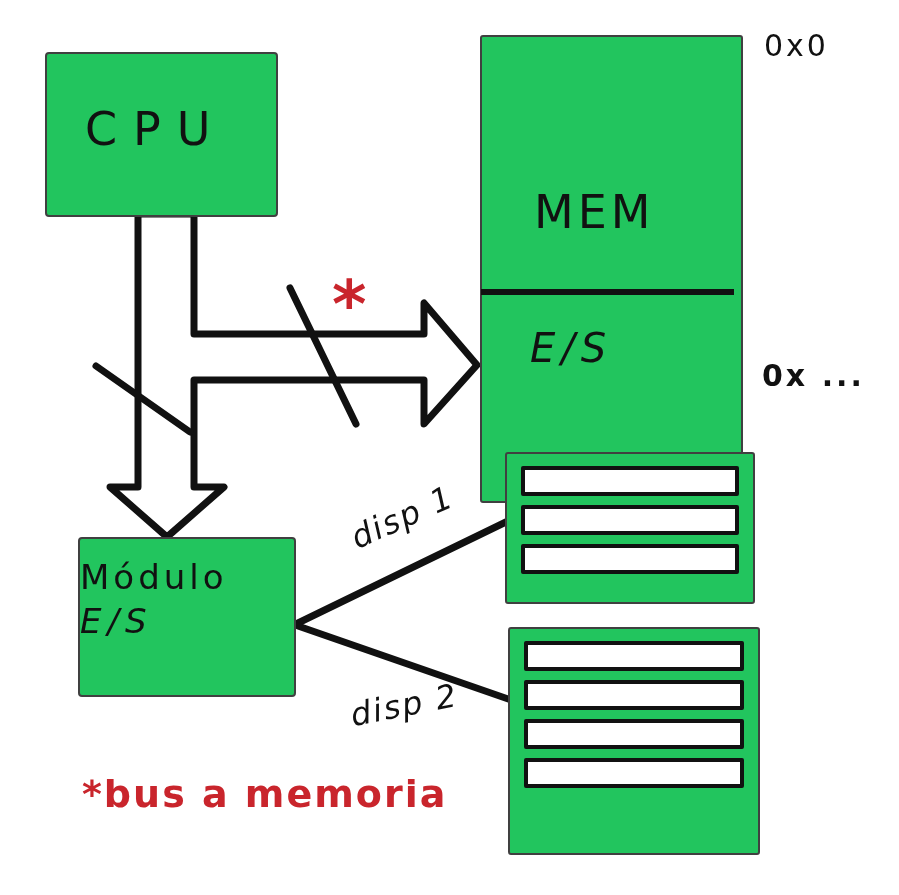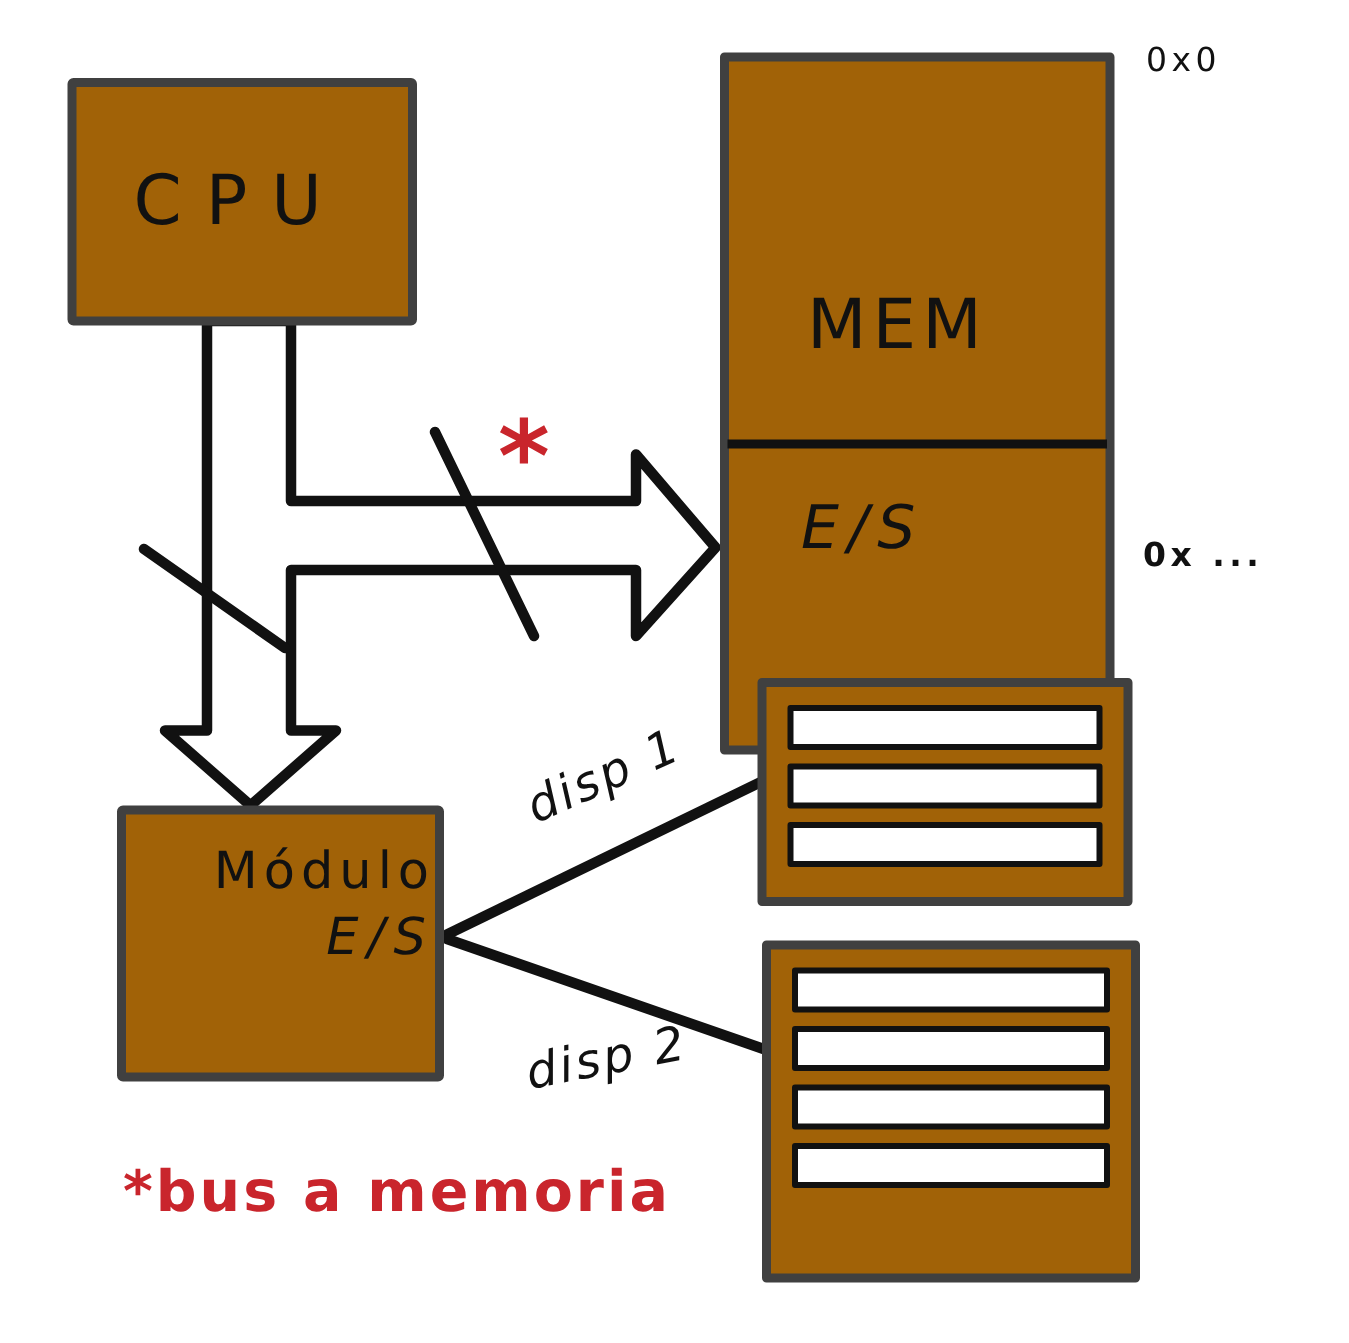--- a/index.html
+++ b/index.html
@@ -14,45 +14,45 @@
   }
   .layer-svg {
     position: absolute;
     inset: 0;
     width: 899px;
     height: 895px;
   }
   .box {
     position: absolute;
     box-sizing: border-box;
-    border: 6px solid #404040;
-    background: #a16207;
+    border: 2px solid #404040;
+    background: #22c55e;
   }
   .cpu-box { left: 45px; top: 52px; width: 233px; height: 165px; border-radius: 4px; }
   .cpu-label {
     position: absolute; left: 38px; top: 48px;
     font-size: 46px; letter-spacing: 16px; font-weight: 500;
   }
   .mem-box { left: 480px; top: 35px; width: 263px; height: 468px; border-radius: 3px; }
   .mem-divider {
     position: absolute; left: -1px; top: 252px; width: 253px; height: 6px;
     background: #111111;
   }
   .mem-label {
     position: absolute; left: 52px; top: 148px;
     font-size: 46px; letter-spacing: 4px; font-weight: 500;
   }
   .mem-io-label {
     position: absolute; left: 48px; top: 288px;
     font-size: 40px; font-style: italic; letter-spacing: 6px;
   }
-  .addr { position: absolute; font-size: 22px; letter-spacing: 3px; }
+  .addr { position: absolute; font-size: 30px; letter-spacing: 3px; }
   .addr-top { left: 764px; top: 28px; }
   .addr-bottom { left: 762px; top: 358px; font-weight: bold; }
-  .io-module-box { left: 78px; top: 537px; width: 218px; height: 184px; border-radius: 4px; text-align: right; }
+  .io-module-box { left: 78px; top: 537px; width: 218px; height: 160px; border-radius: 4px; text-align: left; }
   .io-module-box .l1 { margin-top: 18px; font-size: 34px; letter-spacing: 4px; }
   .io-module-box .l2 { margin-top: 4px; font-size: 34px; font-style: italic; letter-spacing: 6px; }
   .device-box { border-radius: 3px; padding: 12px 14px; }
   .device-1 { left: 505px; top: 452px; width: 250px; height: 152px; }
   .device-2 { left: 508px; top: 627px; width: 252px; height: 228px; }
   .slot {
     box-sizing: border-box;
     border: 4px solid #111111;
     height: 30px;
     margin-bottom: 9px;

